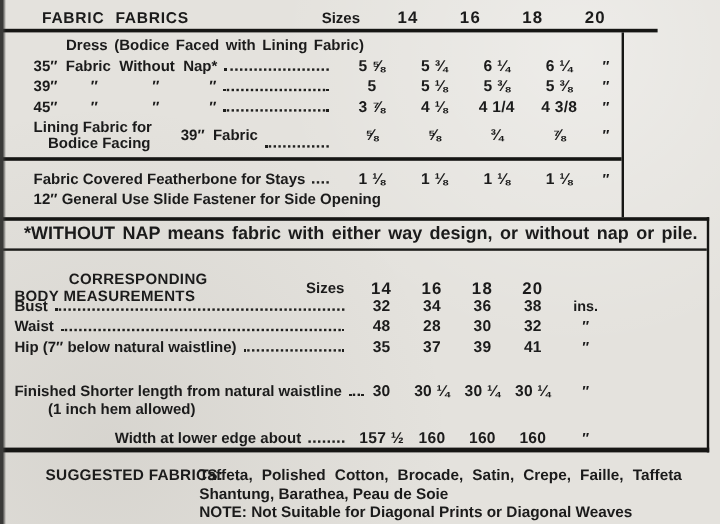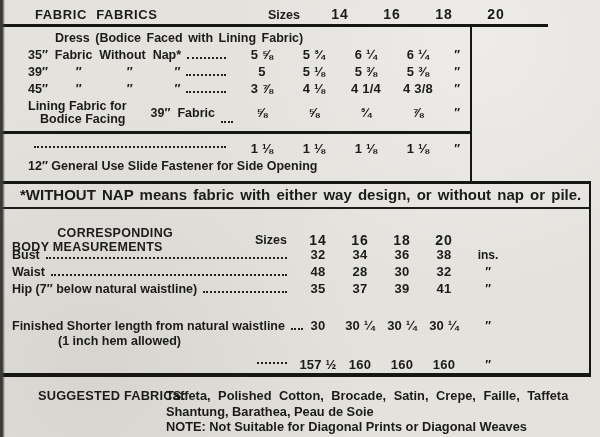--- a/index.html
+++ b/index.html
@@ -31,21 +31,21 @@
   .lbl .txt{white-space:pre;}
   .lead{flex:1;border-bottom:2.2px dotted #20201e;margin:0 10px 3px 6px;min-width:12px;align-self:flex-end;}
   
   .s1{width:548px;}
   .s1-head{height:24px;padding-bottom:2px;box-sizing:border-box;align-items:end;}
   .s1-head .titlecell{display:flex;justify-content:space-between;align-items:baseline;padding:0 14px 0 35px;}
   .doc-title{font-size:13px;letter-spacing:.6px;word-spacing:5px;}
   .sizes-word{font-size:12.5px;}
   .size-num{text-align:center;font-size:14px;letter-spacing:1px;}
   .rule-heavy{border:none;border-top:3.5px solid #161614;margin:0;width:548px;}
-  .t1body{width:472px;box-sizing:border-box;border-right:2.5px solid #161614;padding-top:3px;}
+  .t1body{width:520px;box-sizing:border-box;border-right:2.5px solid #161614;padding-top:3px;}
   .subhead{font-size:12.5px;padding:1px 0 1px 55px;word-spacing:2px;}
   .r{height:17px;}
   .r .lbl{padding-left:28px;}
   .lining{height:31px;align-items:center;}
   .lining .lbl{padding-left:28px;align-items:center;}
   .lin2{white-space:pre;font-size:12.5px;line-height:13px;}
   .lin2 .l2{padding-left:12px;display:block;}
   .linfab{margin-left:24px;}
   .rule-mid{border:none;border-top:3px solid #161614;margin:3px 0 0;width:100%;}
   .notions{padding:6px 0 7px;}
@@ -56,21 +56,21 @@
   }
   .nap{height:23px;line-height:22px;font-size:15px;padding-left:20px;border-bottom:2.4px solid #1d1d1b;word-spacing:2px;white-space:pre;}
   .boxrows{padding-right:78px;}
   .bm-head{height:37px;padding-top:3px;box-sizing:border-box;}
   .bm-title{font-size:12.5px;line-height:14px;padding-left:12px;letter-spacing:.3px;}
   .bm-sizeword{text-align:right;padding-right:10px;font-size:12.5px;}
   .r2{height:17px;}
   .r2 .lbl{padding-left:12px;}
   .gap20{height:20px;}
   .gap8{height:7px;}
-  .sub-line{font-size:12.5px;padding-left:58px;height:15px;line-height:14px;}
+  .sub-line{font-size:12.5px;padding-left:40px;height:15px;line-height:14px;}
   .wrow .lbl{justify-content:flex-end;}
   .wrow .lead{flex:0 0 30px;}
   
   .footer{display:flex;padding:11px 10px 0 38px;box-sizing:border-box;}
   .f-label{font-size:12.8px;letter-spacing:.2px;white-space:pre;width:128px;flex:0 0 128px;}
   .f-body{flex:1;font-size:12.8px;line-height:15.5px;}
   .f-body .wide{word-spacing:4px;}
 </style>
 </head>
 <body>
@@ -132,21 +132,21 @@
         <div class="cell val">⅝</div>
         <div class="cell val">¾</div>
         <div class="cell val">⅞</div>
         <div class="cell unit">″</div>
       </div>
 
       <hr class="rule-mid">
 
       <div class="notions">
         <div class="g1 r">
-          <div class="cell lbl"><span class="lead"></span></div>
+          <div class="cell lbl"><span class="txt">Fabric Covered Featherbone for Stays</span><span class="lead"></span></div>
           <div class="cell val">1 ⅛</div>
           <div class="cell val">1 ⅛</div>
           <div class="cell val">1 ⅛</div>
           <div class="cell val">1 ⅛</div>
           <div class="cell unit">″</div>
         </div>
         <div class="g1 r">
           <div class="cell lbl"><span class="txt">12″ General Use Slide Fastener for Side Opening</span></div>
           <div class="cell"></div>
             <div class="cell"></div>
@@ -211,21 +211,21 @@
         <div class="cell val">30 ¼</div>
         <div class="cell val">30 ¼</div>
         <div class="cell val">30 ¼</div>
         <div class="cell unit">″</div>
       </div>
       <div class="sub-line">(1 inch hem allowed)</div>
 
       <div class="gap8"></div>
 
       <div class="g2 r2 wrow">
-        <div class="cell lbl"><span class="lead"></span></div>
+        <div class="cell lbl"><span class="txt">Width at lower edge about</span><span class="lead"></span></div>
         <div class="cell val">157 ½</div>
         <div class="cell val">160</div>
         <div class="cell val">160</div>
         <div class="cell val">160</div>
         <div class="cell unit">″</div>
       </div>
     </div>
   </div>
 
   <div class="footer">

